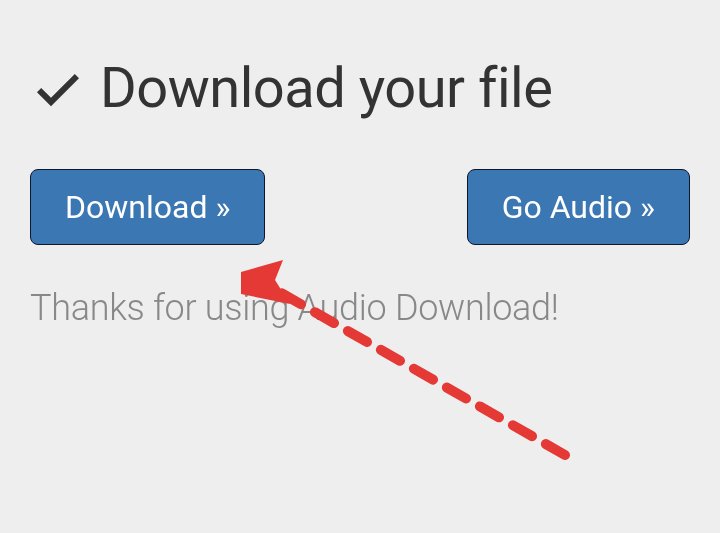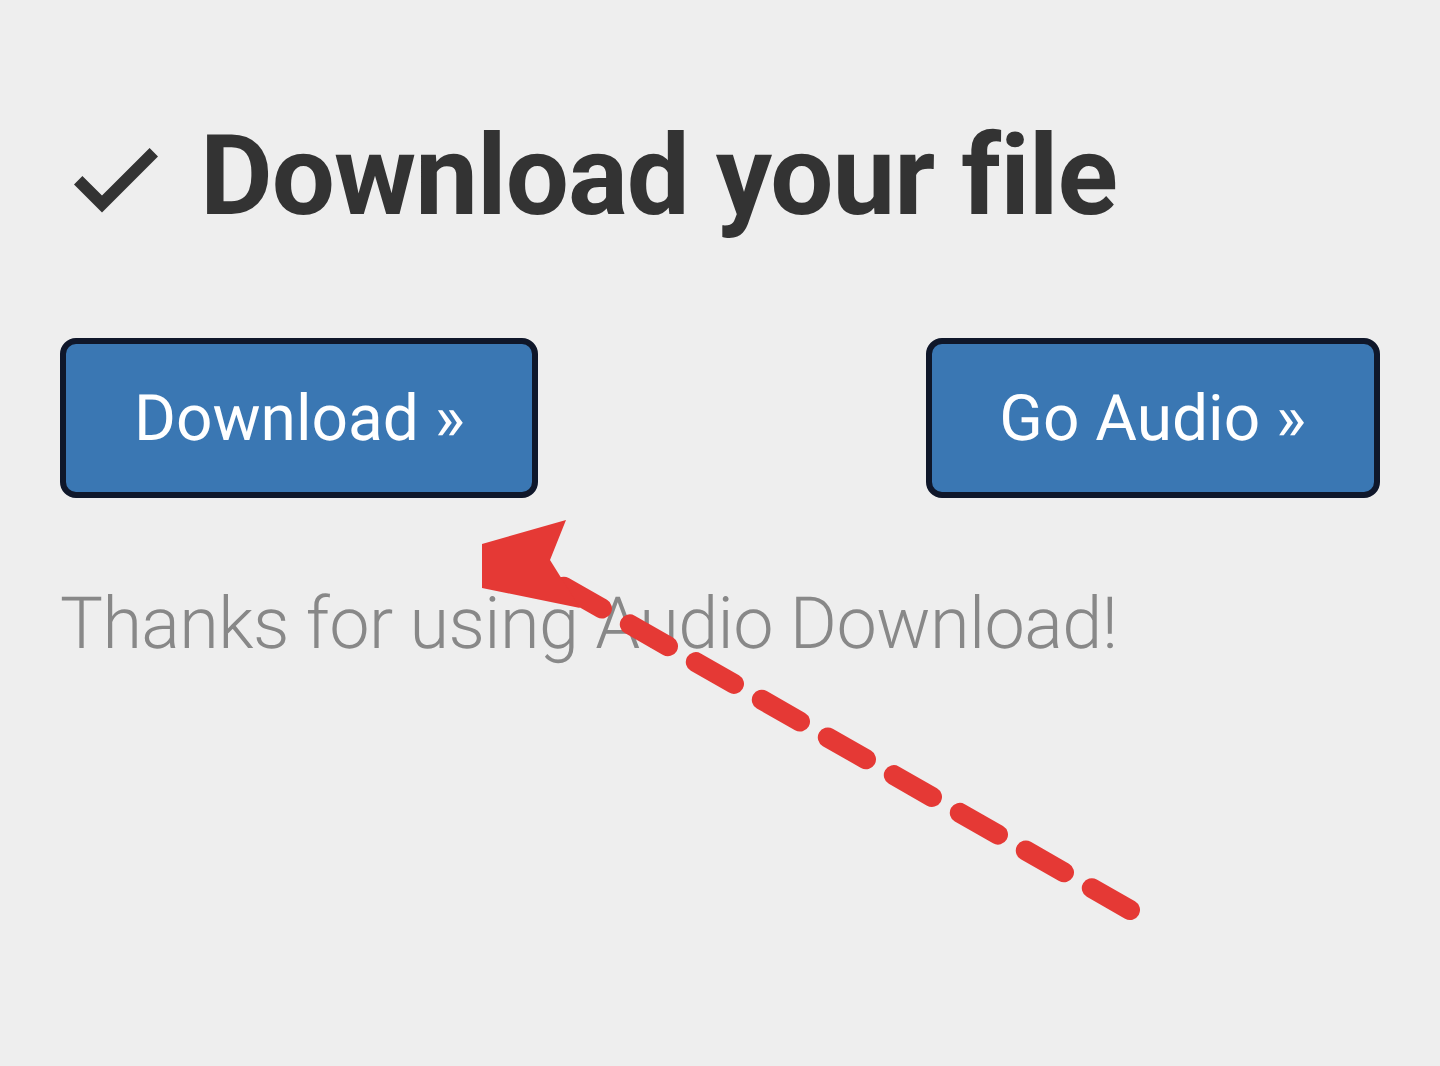--- a/index.html
+++ b/index.html
@@ -21,34 +21,34 @@
       margin-bottom: 48px;
     }
     .check-icon {
       width: 56px;
       height: 56px;
       flex-shrink: 0;
       display: block;
     }
     .heading-text {
       font-size: 56px;
-      font-weight: 700;
+      font-weight: 400;
       color: #333333;
       letter-spacing: -0.5px;
     }
     .button-row {
       display: flex;
       justify-content: space-between;
       gap: 20px;
       margin-bottom: 42px;
     }
     .btn {
       background: #3a77b3;
       color: #ffffff;
-      border: 3px solid #0f172a;
+      border: 1px solid #0f172a;
       border-radius: 8px;
       font-size: 32px;
       font-weight: 400;
       padding: 18px 34px;
       cursor: pointer;
       font-family: inherit;
       line-height: 1.2;
     }
     .thanks-text {
       font-size: 36px;

